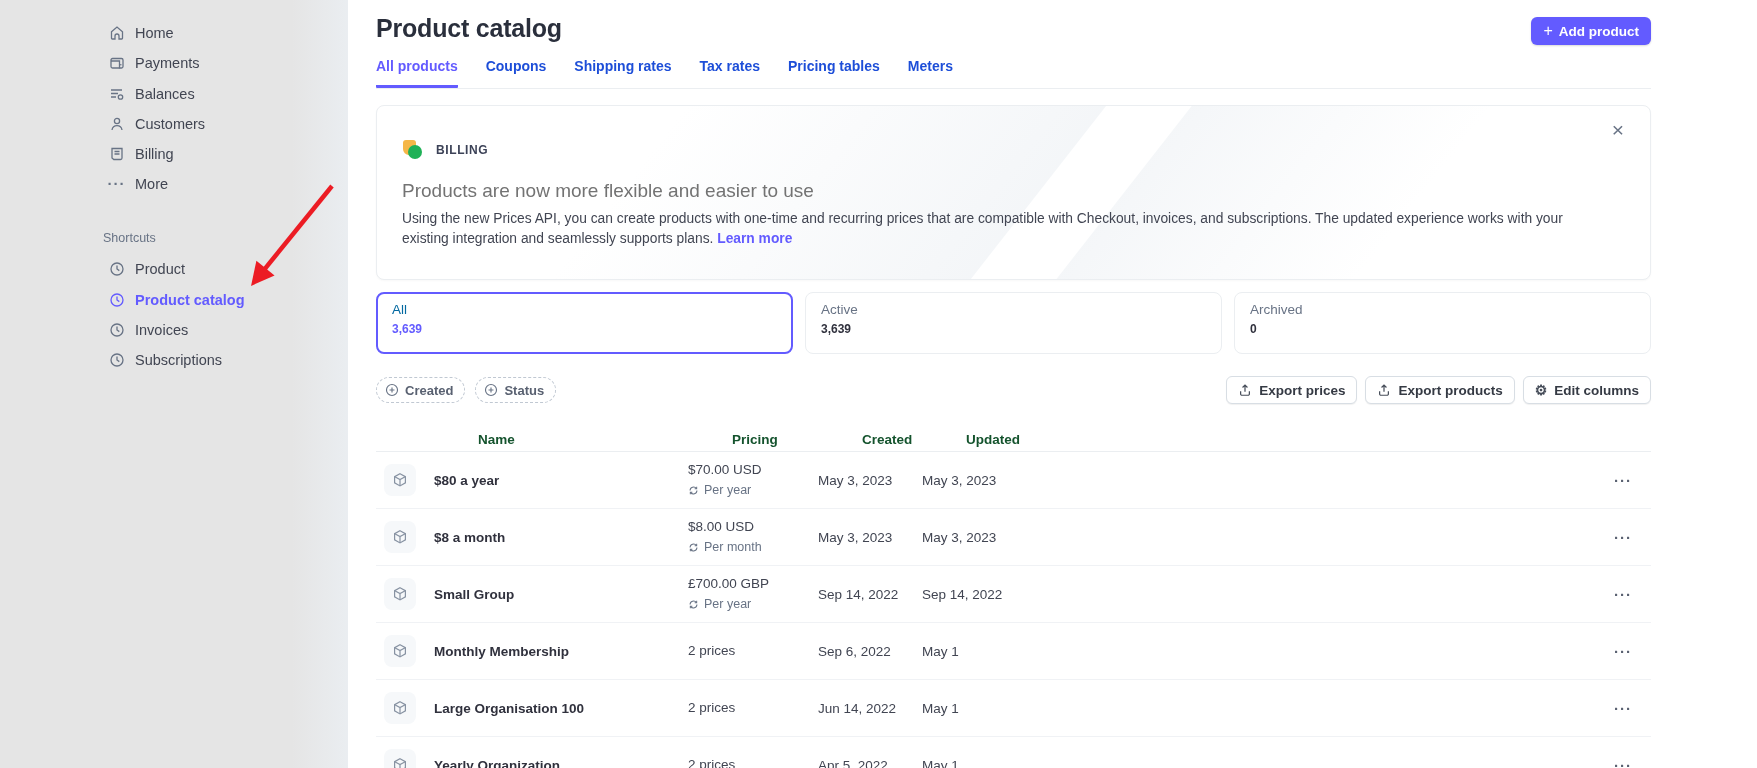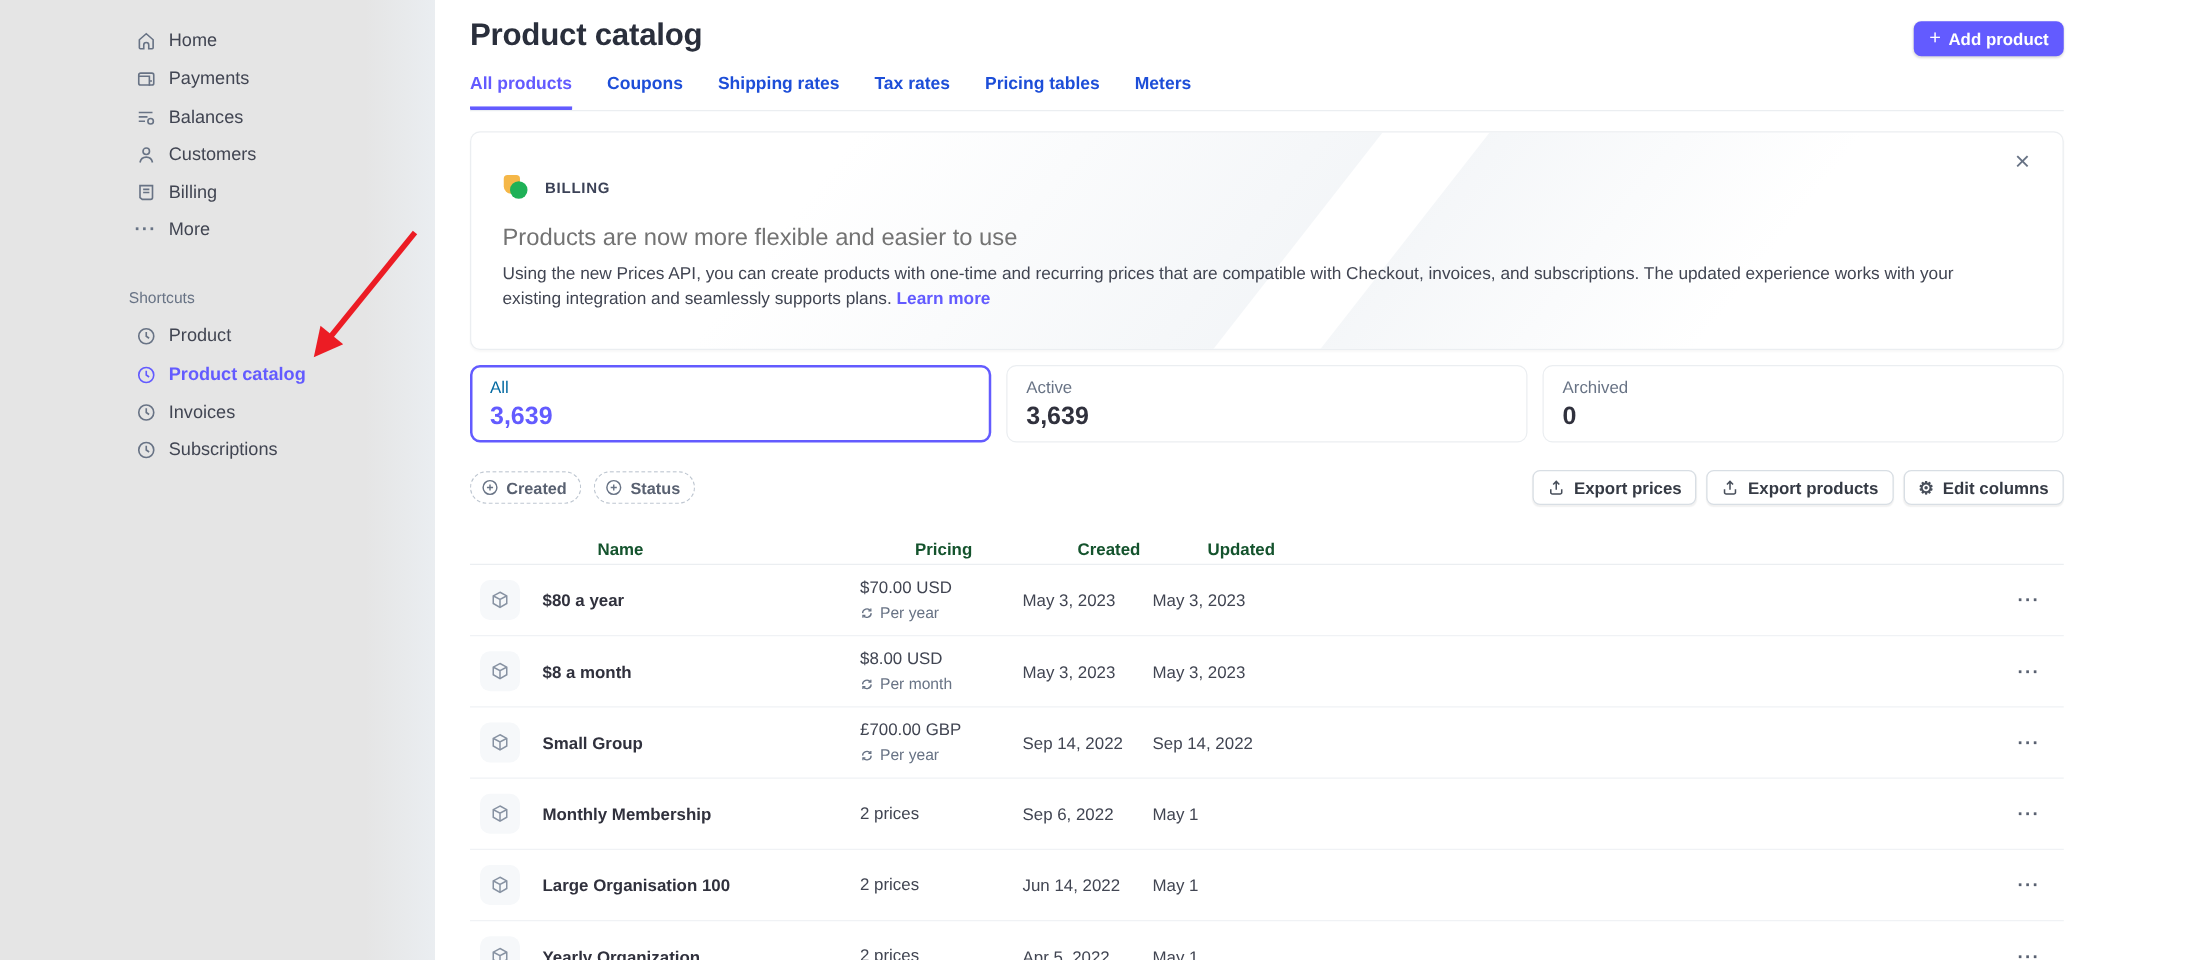--- a/index.html
+++ b/index.html
@@ -52,21 +52,21 @@
   .banner-close { position:absolute; right:20px; top:12px; font-size:21px; color:#687385; cursor:pointer;
     width:24px; height:24px; display:flex; align-items:center; justify-content:center; font-weight:400; }
 
   
   .stats { position:absolute; left:0; top:292px; width:1275px; display:flex; gap:12px; }
   .stat-card { flex:1 1 0; height:62px; border:1px solid #ebeef1; border-radius:8px; background:#fff;
     padding:9px 15px; cursor:pointer; }
   .stat-card.selected { border:2px solid #635bff; padding:8px 14px; }
   .stat-label { font-size:13.5px; color:#687385; }
   .stat-card.selected .stat-label { color:#0369a1; font-weight:500; }
-  .stat-value { margin-top:5px; font-size:20px; font-weight:700; color:#30313d; }
+  .stat-value { margin-top:5px; font-size:12px; font-weight:700; color:#30313d; }
   .stat-card.selected .stat-value { color:#635bff; }
 
   
   .filter-row { position:absolute; left:0; top:376px; width:1275px; height:28px; display:flex; align-items:center; }
   .chip { display:flex; align-items:center; gap:6px; height:26px; padding:0 11px 0 8px; margin-right:10px;
     border:1px dashed #c0c8d2; border-radius:14px; font-size:13px; font-weight:600; color:#596171; cursor:pointer; background:#fff; }
   .chip svg { width:14px; height:14px; color:#687385; }
   .actions { margin-left:auto; display:flex; gap:8px; }
   .act-btn { display:flex; align-items:center; gap:7px; height:28px; padding:0 11px; background:#fff;
     border:1px solid #d8dee4; border-radius:6px; font-size:13.5px; font-weight:700; color:#353a44;

